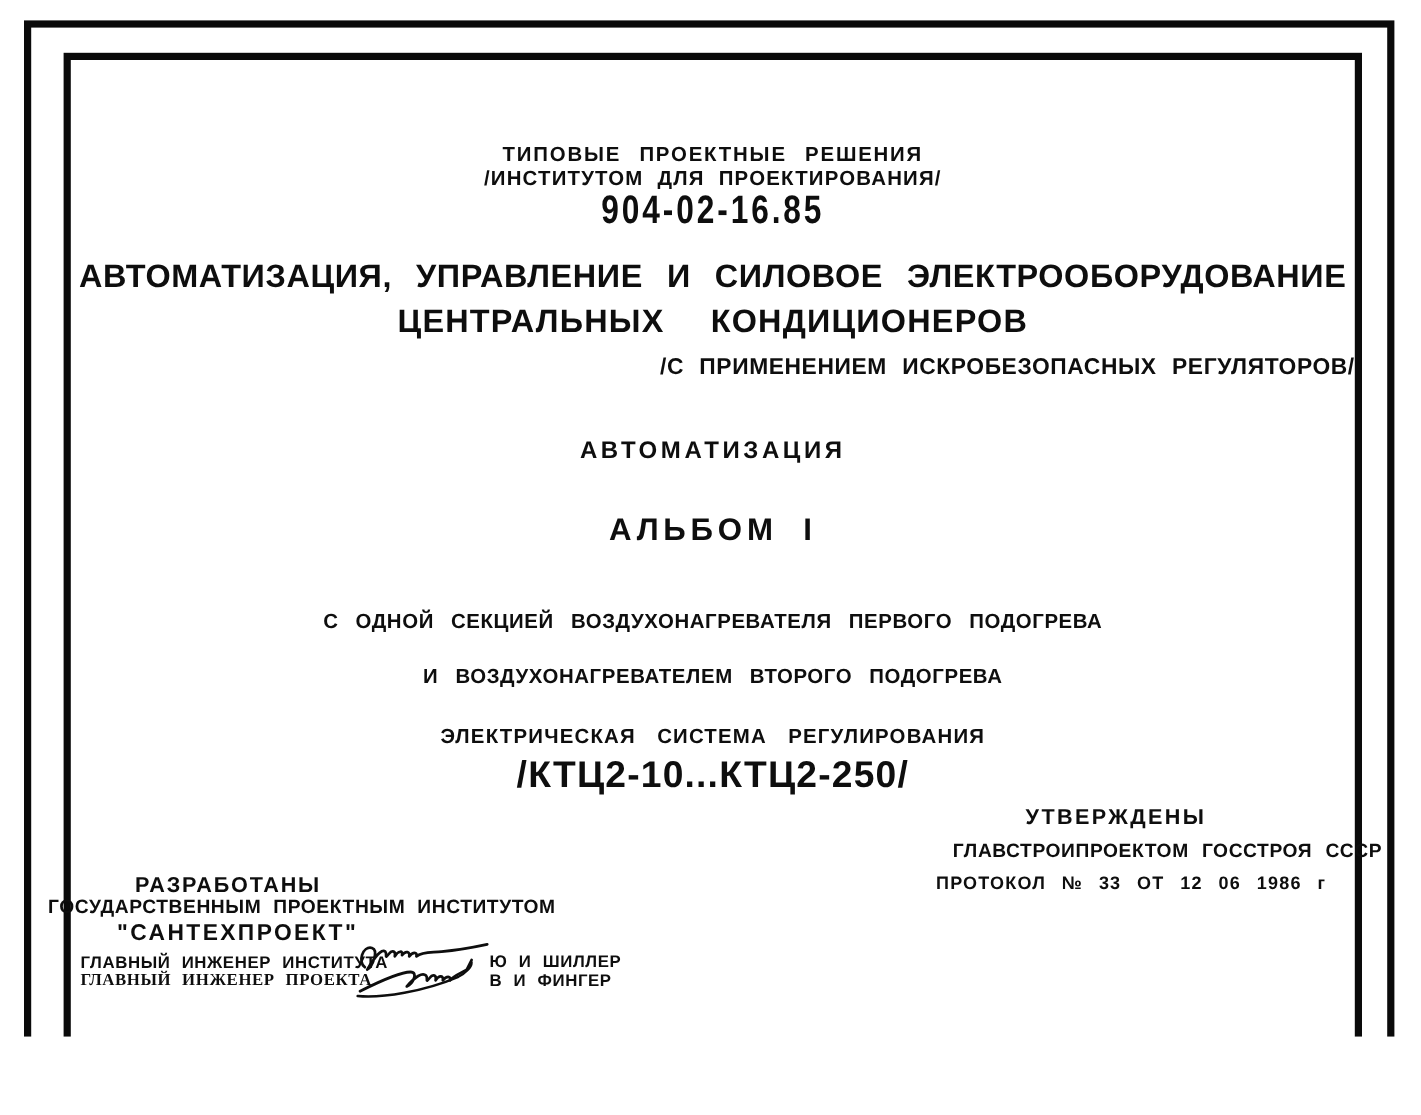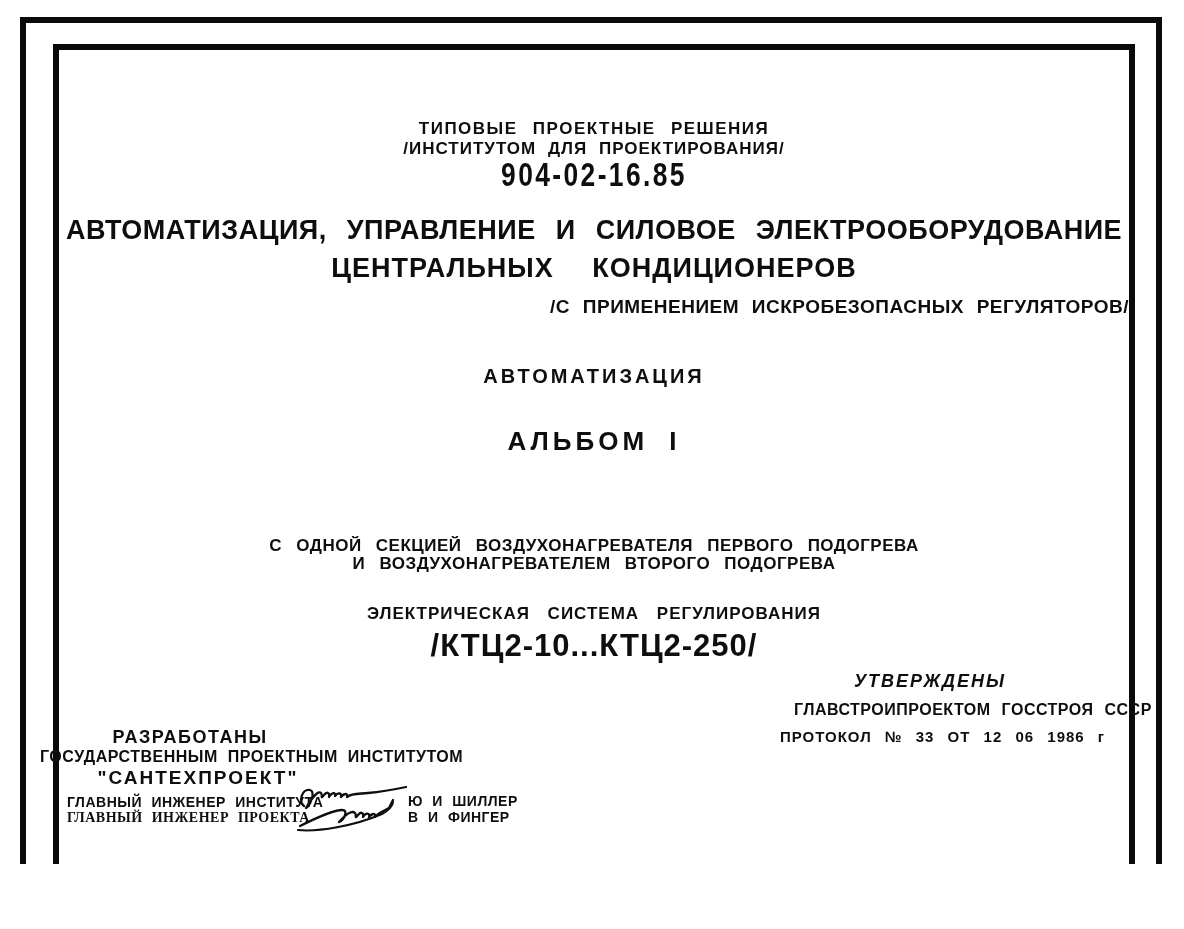--- a/index.html
+++ b/index.html
@@ -34,27 +34,27 @@
 
   .t1{top:215px;font-size:27px;letter-spacing:0.5px;word-spacing:12px;}
   .t2{top:253px;font-size:27px;letter-spacing:1px;word-spacing:30px;}
   .tnote{top:296px;font-size:19px;letter-spacing:0.5px;word-spacing:7px;text-align:right;}
 
   .section{top:365px;font-size:20px;letter-spacing:3px;}
   .album{top:426px;font-size:26px;letter-spacing:4px;word-spacing:10px;}
 
   .eq{font-size:17px;letter-spacing:0.5px;word-spacing:9px;}
   .eq1{top:512px;}
-  .eq2{top:536px;}
+  .eq2{top:508px;}
   .eq3{top:554px;}
 
   .sys1{top:604px;font-size:17px;letter-spacing:1px;word-spacing:12px;}
   .sys2{top:628px;font-size:31px;letter-spacing:1px;}
 
-  .ap1{left:780px;top:671px;width:300px;font-size:18px;letter-spacing:2px;font-style:italic;}
+  .ap1{left:780px;top:671px;width:300px;font-size:18px;letter-spacing:2px;}
   .ap2{left:794px;top:701px;width:300px;font-size:16px;letter-spacing:0.5px;word-spacing:6px;}
   .ap3{left:780px;top:728px;width:300px;font-size:15px;letter-spacing:1px;word-spacing:8px;}
 
   .dv1{left:40px;top:727px;width:300px;font-size:18px;letter-spacing:1.5px;}
   .dv2{left:40px;top:748px;width:418px;font-size:16px;letter-spacing:0.5px;word-spacing:5px;}
   .dv3{left:48px;top:767px;width:300px;font-size:19px;letter-spacing:2px;}
 
   .eng{font-size:14px;letter-spacing:0.5px;word-spacing:5px;}
   .eng-lbl1{left:67px;top:794px;}
   .eng-lbl2{left:67px;top:810px;font-family:Liberation Serif, serif;}

